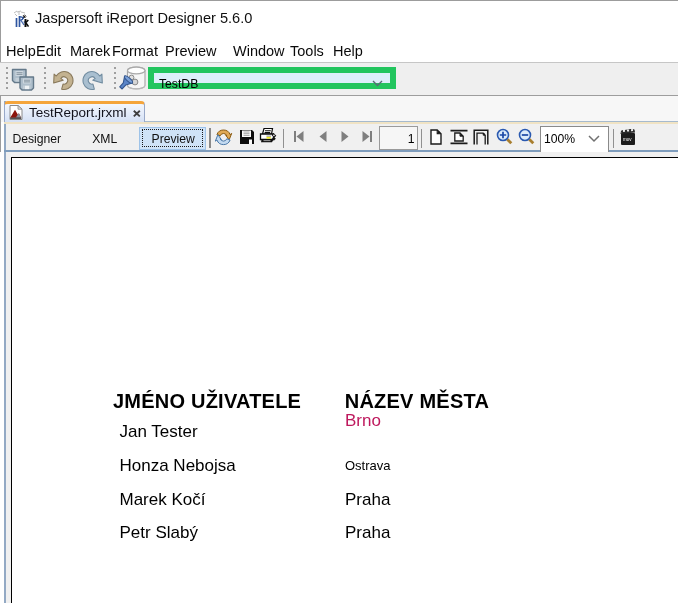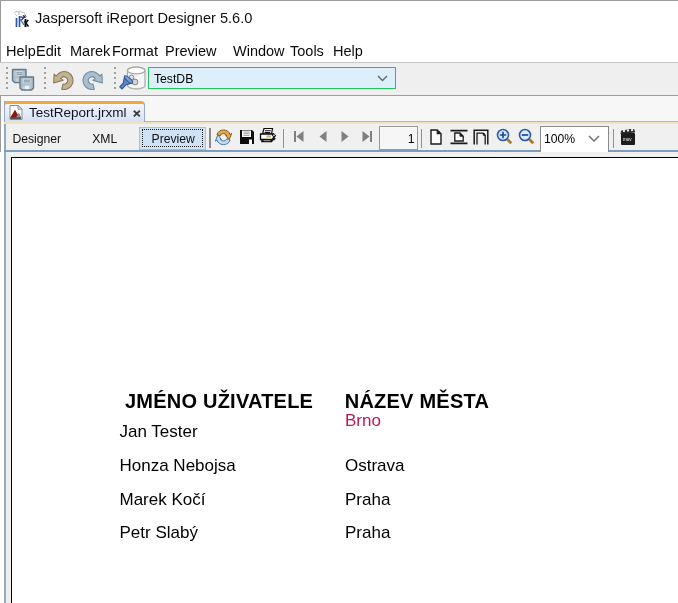--- a/index.html
+++ b/index.html
@@ -86,21 +86,21 @@
   <path d="M9.5 20.5 a8.75 3.4 0 0 0 17.5 0" fill="none" stroke="#c0c0c0" stroke-width="0.8"></path>
   <circle cx="13.5" cy="12.5" r="2.4" fill="#e0e0e0" stroke="#8a8a8a" stroke-width="1"></circle>
   <circle cx="17" cy="17" r="2.9" fill="#d6d6d6" stroke="#8a8a8a" stroke-width="1"></circle>
   <g transform="rotate(42 10.5 14.5)">
     <path d="M5.3 14.5 L15.7 14.5 L12.1 20.5 L12.1 25.8 L8.9 25.8 L8.9 20.5 Z" fill="#5b85c8" stroke="#33568e" stroke-width="1.1" stroke-linejoin="round"></path>
     <ellipse cx="10.5" cy="14.5" rx="5.2" ry="1.8" fill="#7aa0d8" stroke="#33568e" stroke-width="1"></ellipse>
   </g>
 </svg>
 </div>
 
-<div class="abs" style="left:148px;top:67px;width:248px;height:22px;background:#ddeffa;border:1px solid #22c55e;box-sizing:border-box;">
+<div class="abs" style="left:148px;top:67px;width:248px;height:22px;background:#ddeffa;border:6px solid #22c55e;box-sizing:border-box;">
   <span class="abs nw" style="left:5px;top:3.5px;font-size:12.2px;line-height:15px;color:#000;">TestDB</span>
   <svg class="abs" style="right:7px;top:7px;" width="11" height="7" viewBox="0 0 11 7">
       <path d="M1 1 L5.5 5.5 L10 1" stroke="#5a6a78" stroke-width="1.4" fill="none"></path>
     </svg>
 </div>
 
 <div class="abs" style="left:1px;top:96px;width:677px;height:26px;background:#f7f7f7;"></div>
 <div class="abs" style="left:145px;top:120.5px;width:533px;height:1.5px;background:#a6bace;"></div>
 
 <div class="abs" style="left:4px;top:101px;width:2px;height:502px;background:#93a9c4;"></div>
@@ -229,26 +229,26 @@
   <rect x="3" y="0.8" width="2" height="2" fill="#f0f0f0" transform="rotate(-5 4 2)"></rect>
   <rect x="7" y="0.5" width="2" height="2" fill="#f0f0f0" transform="rotate(-5 8 1.5)"></rect>
   <rect x="11" y="0.2" width="2" height="2" fill="#f0f0f0" transform="rotate(-5 12 1.2)"></rect>
   <text x="3" y="12" font-size="4.5" fill="#fff" font-family="Liberation Sans">mov</text>
 </svg>
 
 <div class="abs" style="left:6px;top:152px;width:672px;height:451px;background:#f0f0f0;"></div>
 
 <div class="abs" style="left:11px;top:157px;width:667px;height:446px;background:#ffffff;border-top:1px solid #000;border-left:1px solid #000;box-sizing:border-box;"></div>
 
-<div class="abs nw" style="left:125px;top:390.6px;font-size:20px;line-height:20px;font-weight:bold;letter-spacing:0.22px;color:#000;">JMÉNO UŽIVATELE</div>
+<div class="abs nw" style="left:113px;top:390.6px;font-size:20px;line-height:20px;font-weight:bold;letter-spacing:0.22px;color:#000;">JMÉNO UŽIVATELE</div>
 <div class="abs nw" style="left:344.8px;top:390.6px;font-size:20px;line-height:20px;font-weight:bold;letter-spacing:0.22px;color:#000;">NÁZEV MĚSTA</div>
 
 <div class="abs nw" style="left:119.5px;top:423px;font-size:17px;line-height:17px;color:#000;">Jan Tester</div>
 <div class="abs nw" style="left:345px;top:412px;font-size:17px;line-height:17px;color:#be185d;text-align:right;">Brno</div>
 
 <div class="abs nw" style="left:119.5px;top:457px;font-size:17px;line-height:17px;color:#000;">Honza Nebojsa</div>
-<div class="abs nw" style="left:345px;top:457px;font-size:17px;line-height:17px;color:#000;">Ostrava</div>
+<div class="abs nw" style="left:345px;top:457px;font-size:13px;line-height:17px;color:#000;">Ostrava</div>
 
 <div class="abs nw" style="left:119.5px;top:491.3px;font-size:17px;line-height:17px;color:#000;">Marek Kočí</div>
 <div class="abs nw" style="left:345px;top:491.3px;font-size:17px;line-height:17px;color:#000;">Praha</div>
 
 <div class="abs nw" style="left:119.5px;top:523.8px;font-size:17px;line-height:17px;color:#000;">Petr Slabý</div>
 <div class="abs nw" style="left:345px;top:523.8px;font-size:17px;line-height:17px;color:#000;">Praha</div>
 
 </body></html>

